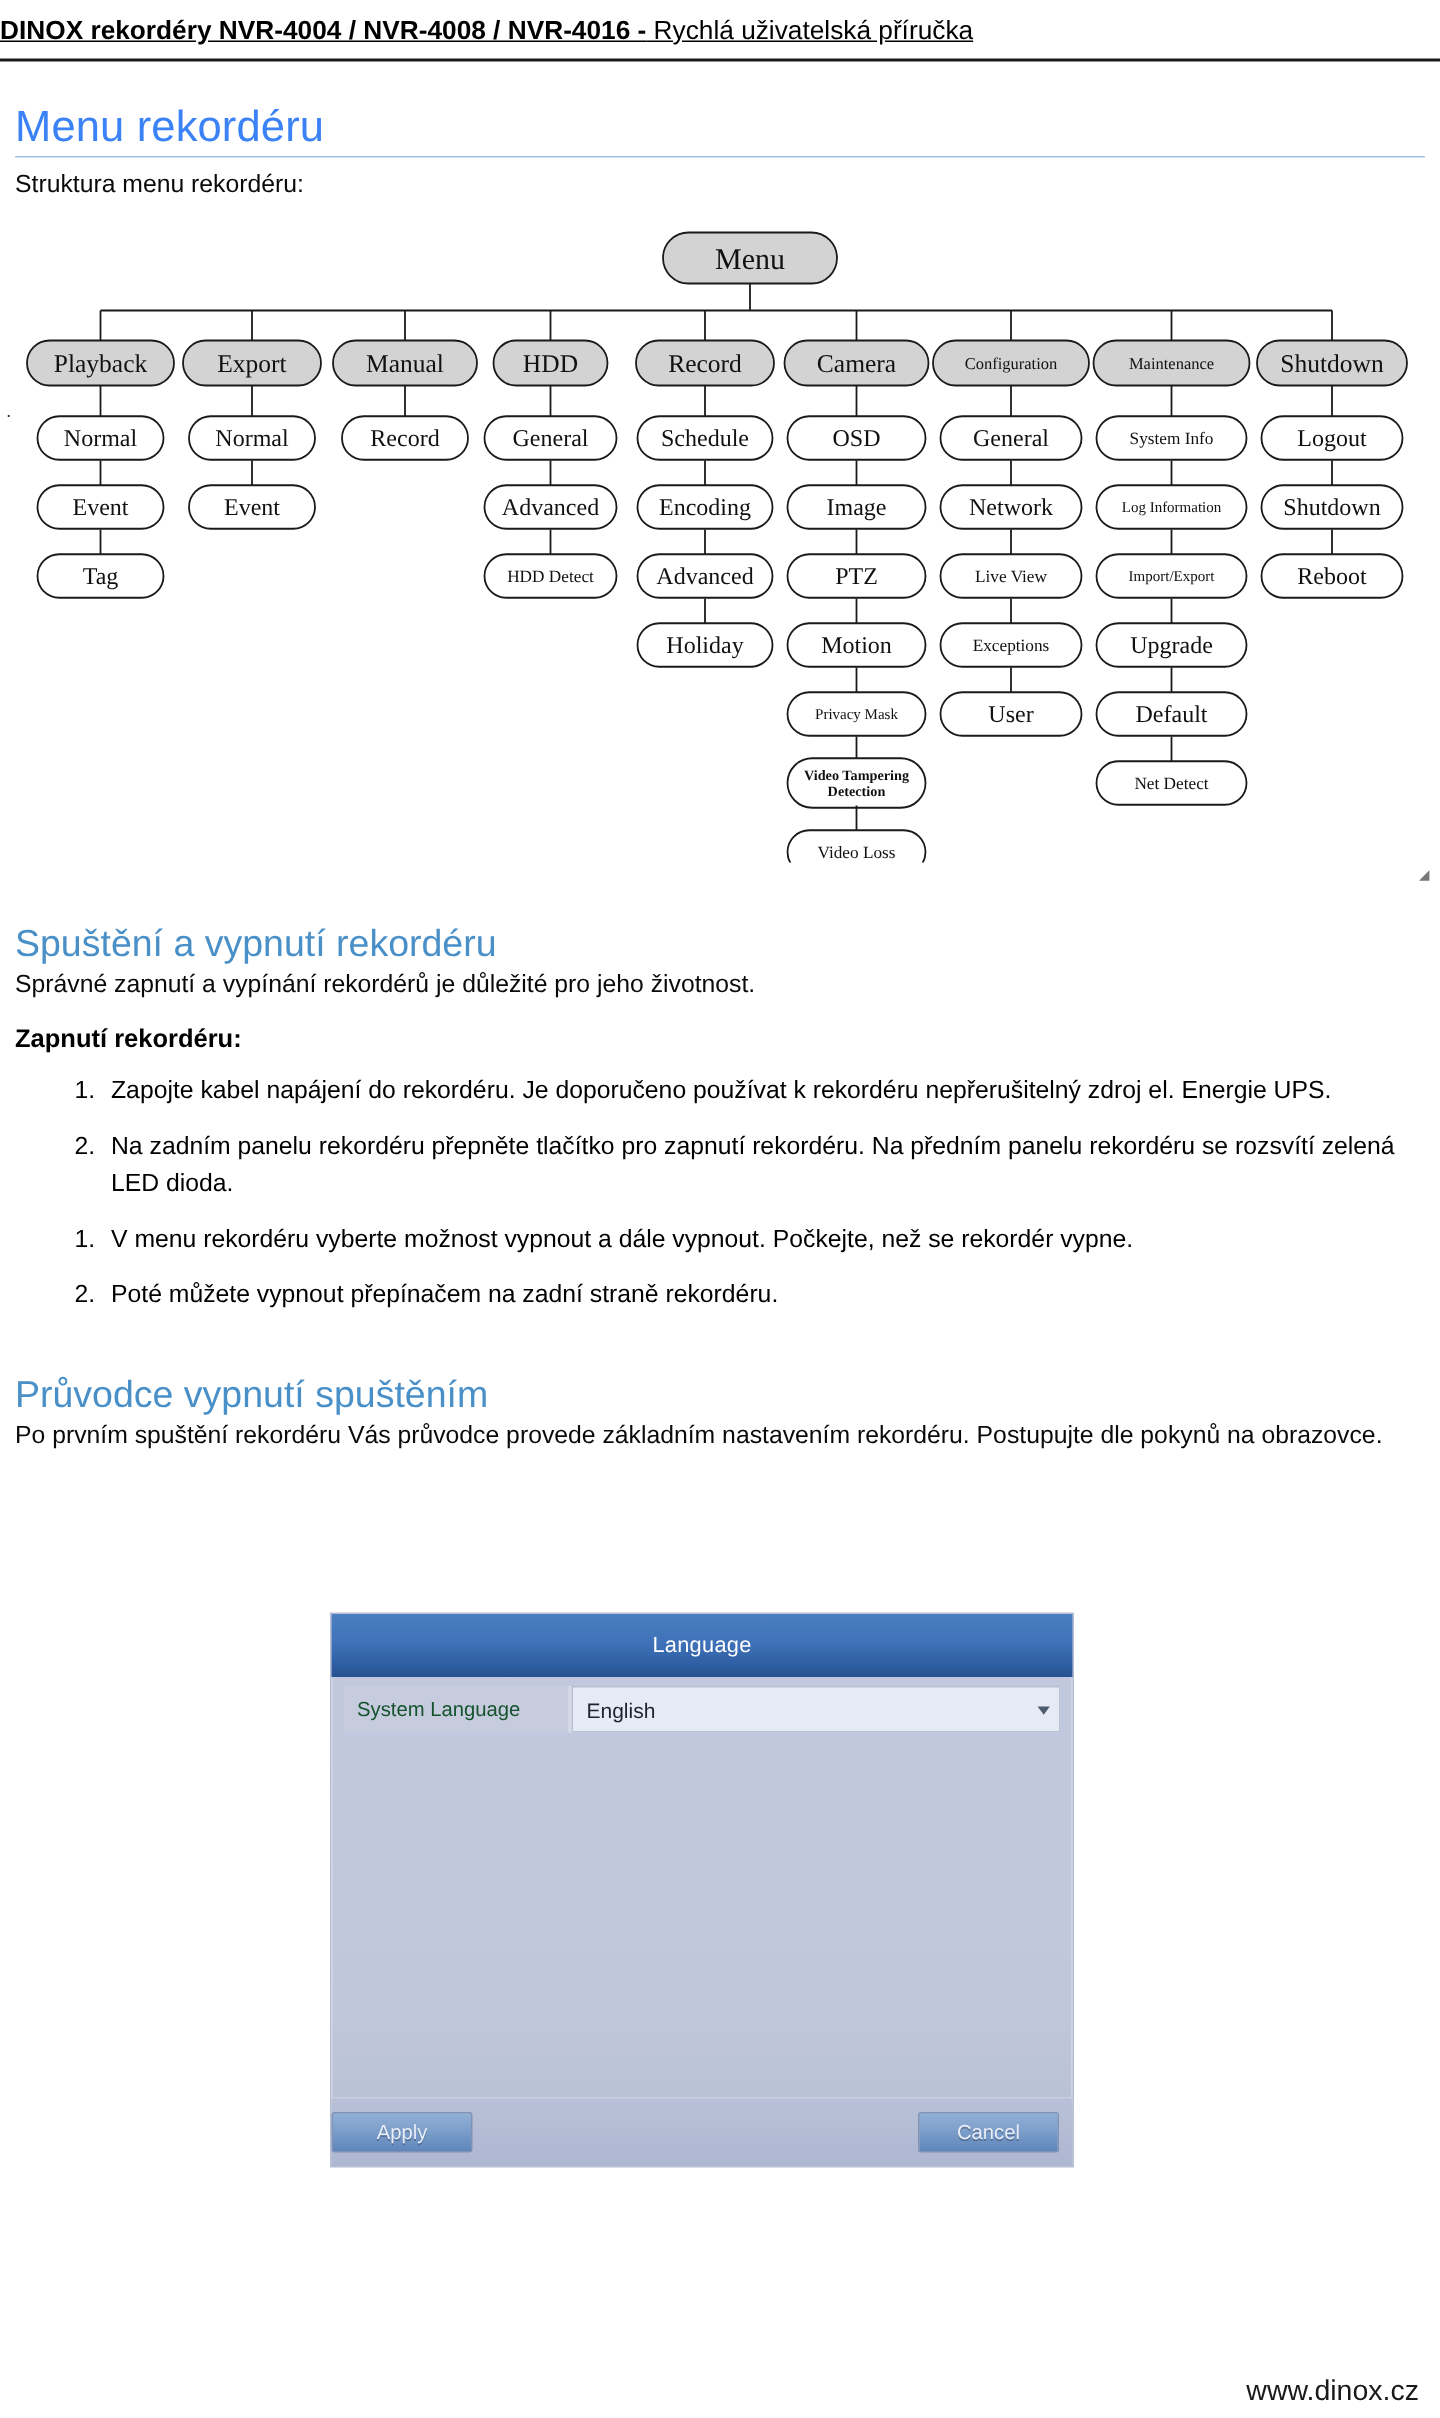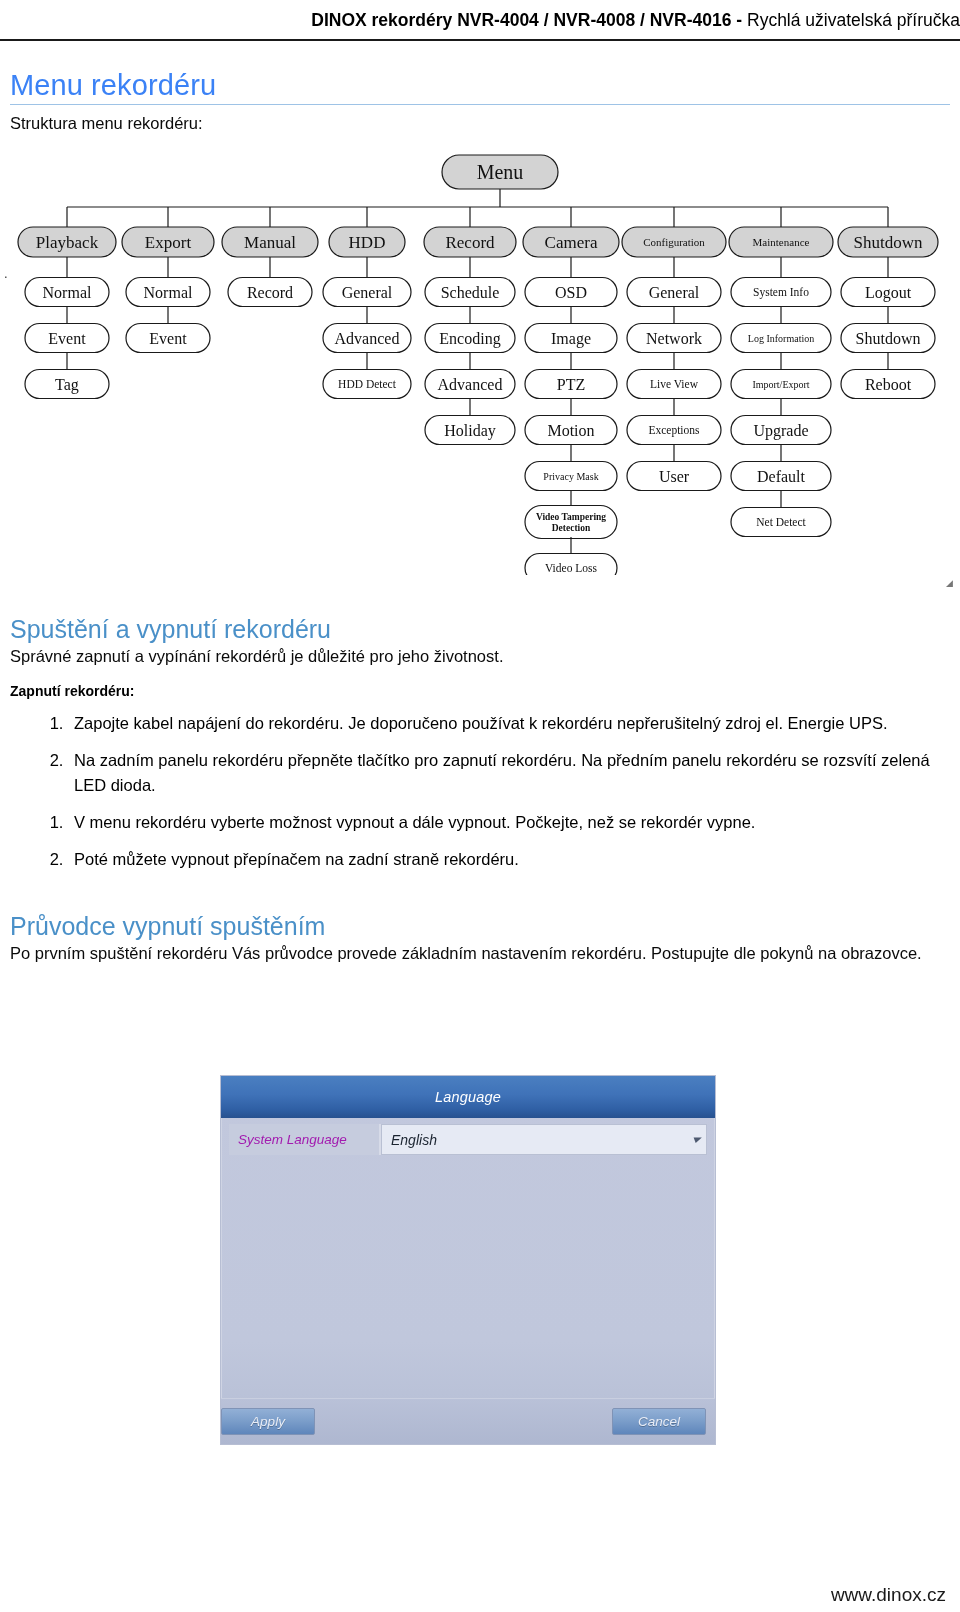--- a/index.html
+++ b/index.html
@@ -9,21 +9,22 @@
     height: 1612px;
     background: #ffffff;
     font-family: "Liberation Sans", sans-serif;
     position: relative;
     overflow: hidden;
   }
 
   
   .doc-header {
     padding: 10px 0 4px 0;
-    text-align: right;
+    text-align: left;
+    text-decoration: underline;
   }
   .doc-header-line {
     font-size: 17.5px;
     color: #000;
     white-space: nowrap;
   }
   .doc-header-line .bold { font-weight: bold; }
   .doc-header-line .reg  { font-weight: normal; }
   .header-rule {
     border-top: 2.5px solid #1a1a1a;
@@ -52,21 +53,21 @@
     color: #4a90c8;
     margin: 40px 0 1px 0;
   }
   p.body-text {
     font-size: 16.5px;
     color: #0a0a0a;
     margin: 0 0 2px 0;
     line-height: 1.42;
   }
   .subhead {
-    font-size: 14px;
+    font-size: 17px;
     font-weight: bold;
     color: #000;
     margin: 14px 0 8px 0;
   }
   ol.steps {
     margin: 0 0 4px 0;
     padding-left: 58px;
     font-size: 16.5px;
     line-height: 1.52;
   }
@@ -91,42 +92,41 @@
   
   .dialog-shot {
     position: absolute;
     left: 220px;
     top: 1075px;
     width: 496px;
     height: 370px;
     background: linear-gradient(180deg,#c2c8dd 0%, #c0c7dc 72%, #b4bdd4 100%);
     border: 1px solid #b7bed3;
     box-shadow: 0 0 0 1px #cfd4e4 inset;
-    font-style: italic;
   }
   .dlg-title {
     height: 42px;
     background: linear-gradient(180deg,#4a7fc1 0%,#3f72b8 45%,#2f5fa4 80%,#27518f 100%);
     color: #ffffff;
     font-size: 14.5px;
     display: flex;
     align-items: center;
     justify-content: center;
     letter-spacing: .2px;
   }
   .dlg-row {
     display: flex;
     align-items: stretch;
     height: 31px;
     margin: 6px 8px 0 8px;
   }
   .dlg-label {
     width: 152px;
     background: #c6ccde;
-    color: #a21caf;
+    color: #14532d;
     font-size: 13.5px;
     display: flex;
     align-items: center;
     padding-left: 9px;
     border-right: 2px solid #d7dbe8;
   }
   .dlg-select {
     flex: 1;
     background: #e6eaf4;
     border: 1px solid #b9c0d3;

